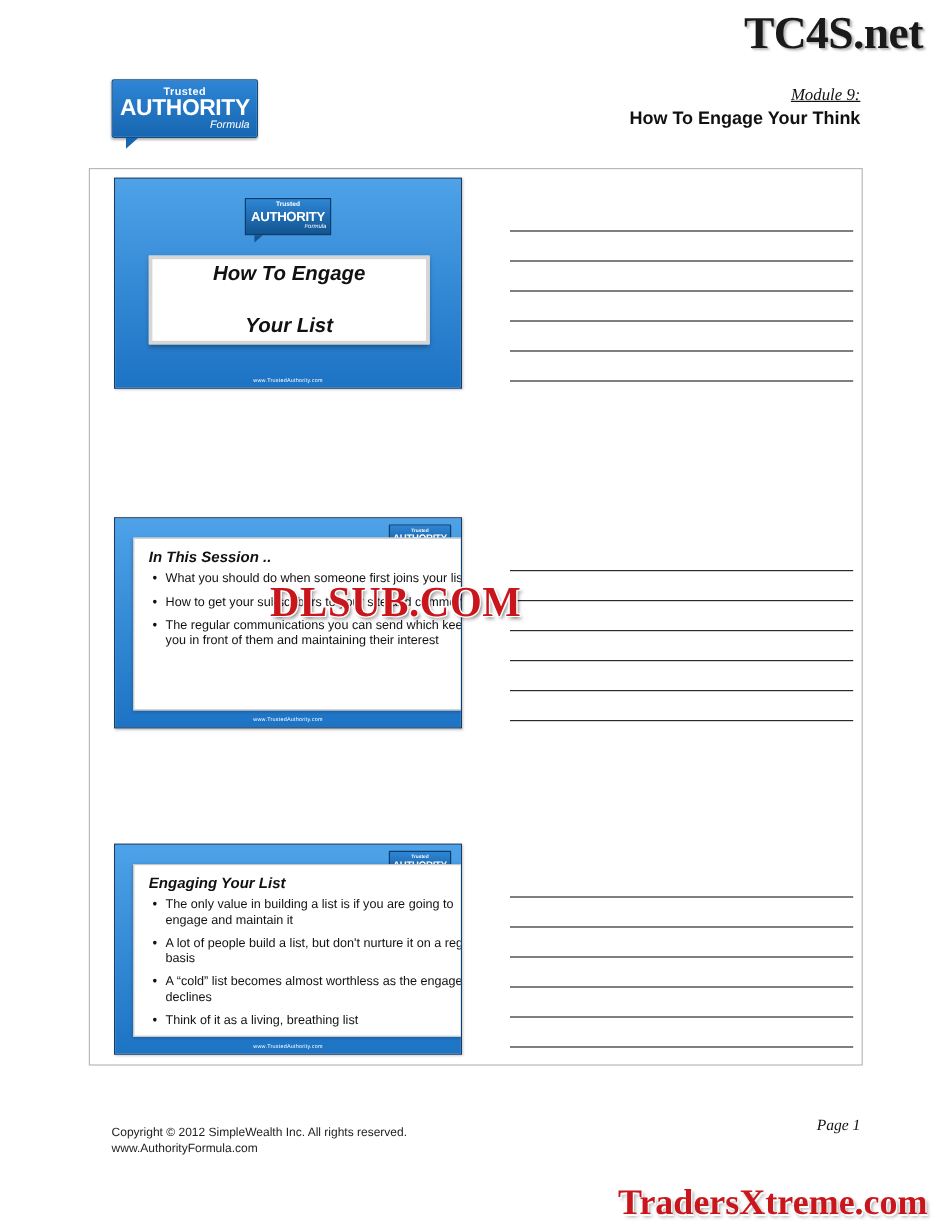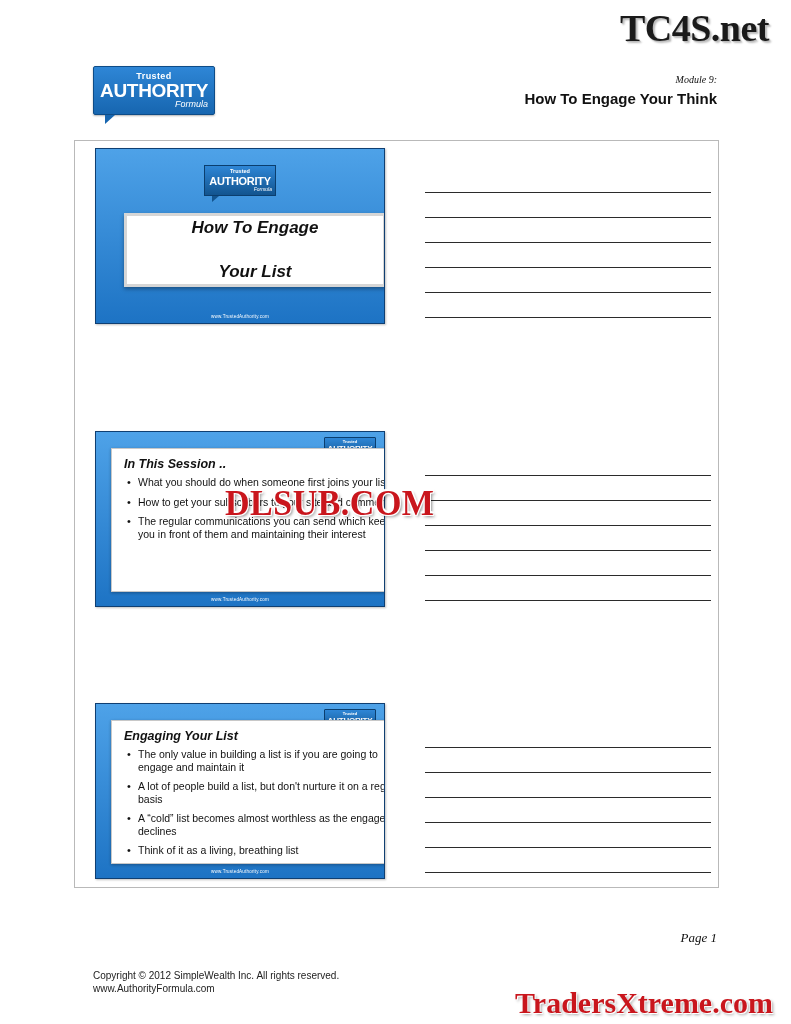--- a/index.html
+++ b/index.html
@@ -80,22 +80,23 @@
   .header-title {
     position: absolute;
     right: 74px;
     top: 8px;
     text-align: right;
     color: #111;
   }
   .header-module {
     font-family: "Liberation Serif", serif;
     font-style: italic;
-    font-size: 10px;
+    font-size: 14px;
     line-height: 19px;
+    text-decoration: underline;
   }
   .header-sub {
     font-size: 15px;
     font-weight: bold;
     line-height: 20px;
   }
 
   
   .frame {
     position: absolute;
@@ -185,21 +186,21 @@
   .title-tail {
     width: 0; height: 0;
     border-left: 7px solid #12548f;
     border-bottom: 6px solid transparent;
     margin-left: 8px;
   }
   .title-plate {
     position: absolute;
     left: 28px;
     top: 64px;
-    width: 262px;
+    width: 234px;
     height: 74px;
     background: #ffffff;
     border: 3px solid #d6d6d6;
     box-shadow: 0 2px 4px rgba(0,0,0,0.35);
     display: flex;
     align-items: center;
     justify-content: center;
   }
   .title-plate span {
     display: block;
@@ -276,21 +277,21 @@
       -1px -1px 0 #ffffff, 1px -1px 0 #ffffff,
       -1px  1px 0 #ffffff, 1px  1px 0 #ffffff,
       2px 2px 3px rgba(0,0,0,0.45);
     transform: scaleY(1.05);
   }
 
   
   .footer-copy {
     position: absolute;
     left: 93px;
-    top: 969px;
+    top: 938px;
     font-size: 10px;
     color: #222;
     line-height: 13px;
   }
   .footer-page {
     position: absolute;
     right: 74px;
     top: 930px;
     font-family: "Liberation Serif", serif;
     font-style: italic;

